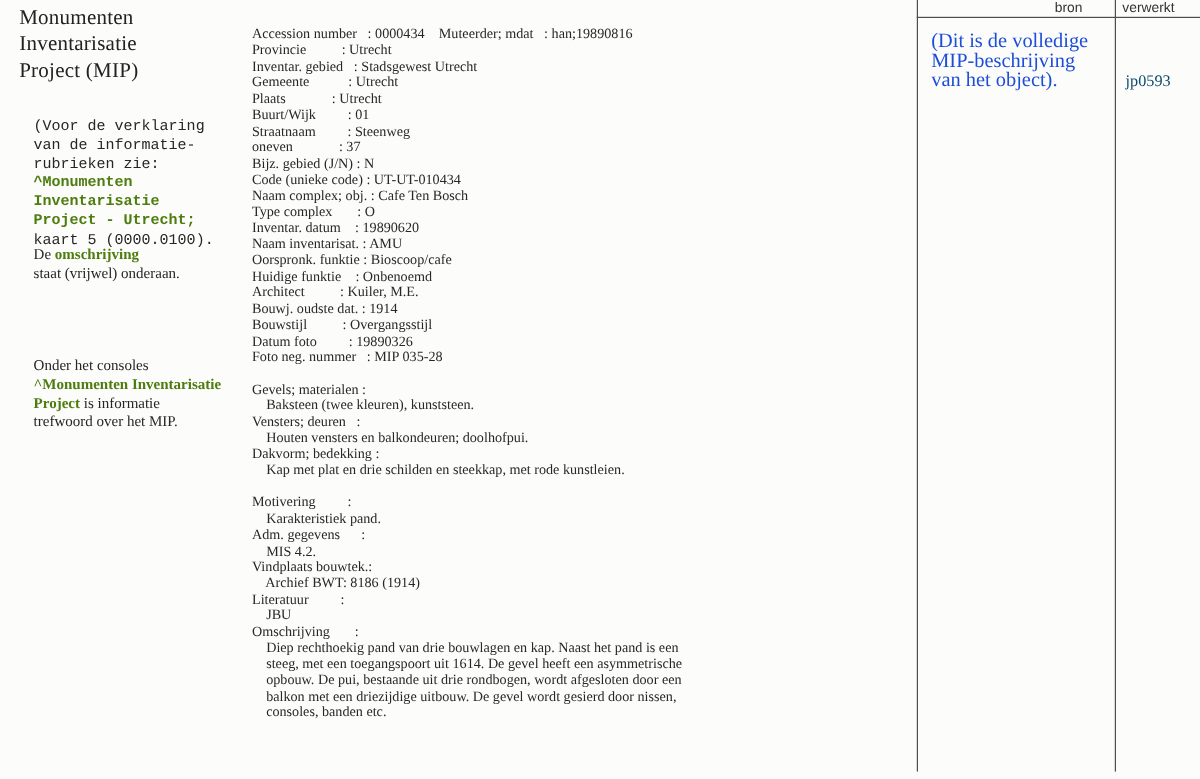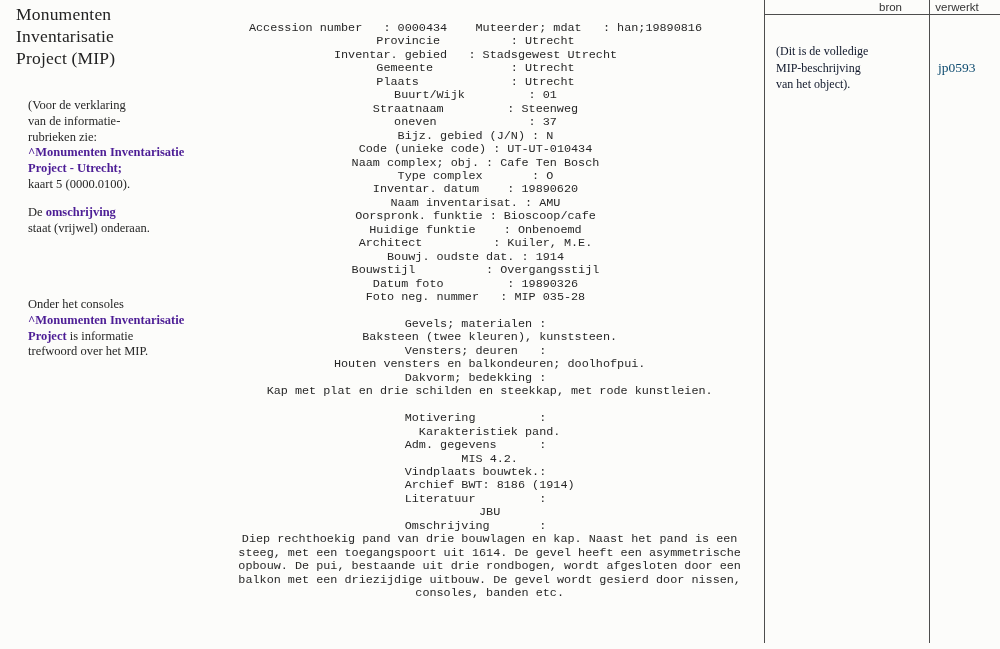--- a/index.html
+++ b/index.html
@@ -17,51 +17,50 @@
     white-space: pre-line;
     letter-spacing: 0.2px;
     color: #222;
   }
   .side-note {
     position: absolute; left: 28px; width: 180px;
     font-size: 12.5px; line-height: 15.8px;
     white-space: pre-line;
     color: #262626;
   }
-  .side-note b { font-weight: bold; color: #4c1d95; }
-  #note-explain { top: 98px; }
+  .side-note b { font-weight: bold; color: #4d7c0f; }
+  #note-explain { top: 98px; font-family: Liberation Mono, monospace; }
   #note-omschrijving { top: 205px; }
   #note-trefwoord { top: 297px; }
   .record {
     position: absolute; left: 210px; top: 22px;
     margin: 0;
-    font-family: Liberation Mono, monospace;
+    font-family: Liberation Serif, serif;
     font-size: 11.8px; line-height: 13.45px;
     letter-spacing: 0px;
     white-space: pre;
     color: #272727;
-    text-align: center;
   }
   .vline { position: absolute; top: 0; width: 1px; height: 643px; background: #4d4d4d; }
   #vline-bron { left: 764px; }
   #vline-verwerkt { left: 929px; }
   .hline { position: absolute; left: 764px; top: 14px; width: 236px; height: 1px; background: #4d4d4d; }
   .margin-header {
     position: absolute; top: 1px;
     font-family: "Liberation Sans", sans-serif;
     font-size: 11.5px; color: #333;
     text-align: center;
   }
   #bron-header { left: 764px; width: 165px; margin-left: 44px; }
   #verwerkt-header { left: 929px; width: 56px; }
   .bron-note {
-    position: absolute; left: 776px; top: 43px; width: 145px;
-    font-size: 12px; line-height: 16.5px;
+    position: absolute; left: 776px; top: 26px; width: 145px;
+    font-size: 17px; line-height: 16.5px;
     white-space: pre-line;
-    color: #0f172a;
+    color: #1d4ed8;
   }
   .verwerkt-value {
     position: absolute; left: 938px; top: 60px;
     font-size: 13.5px; color: #0c4a6e;
   }
 </style>
 </head>
 <body>
 
 <div>

